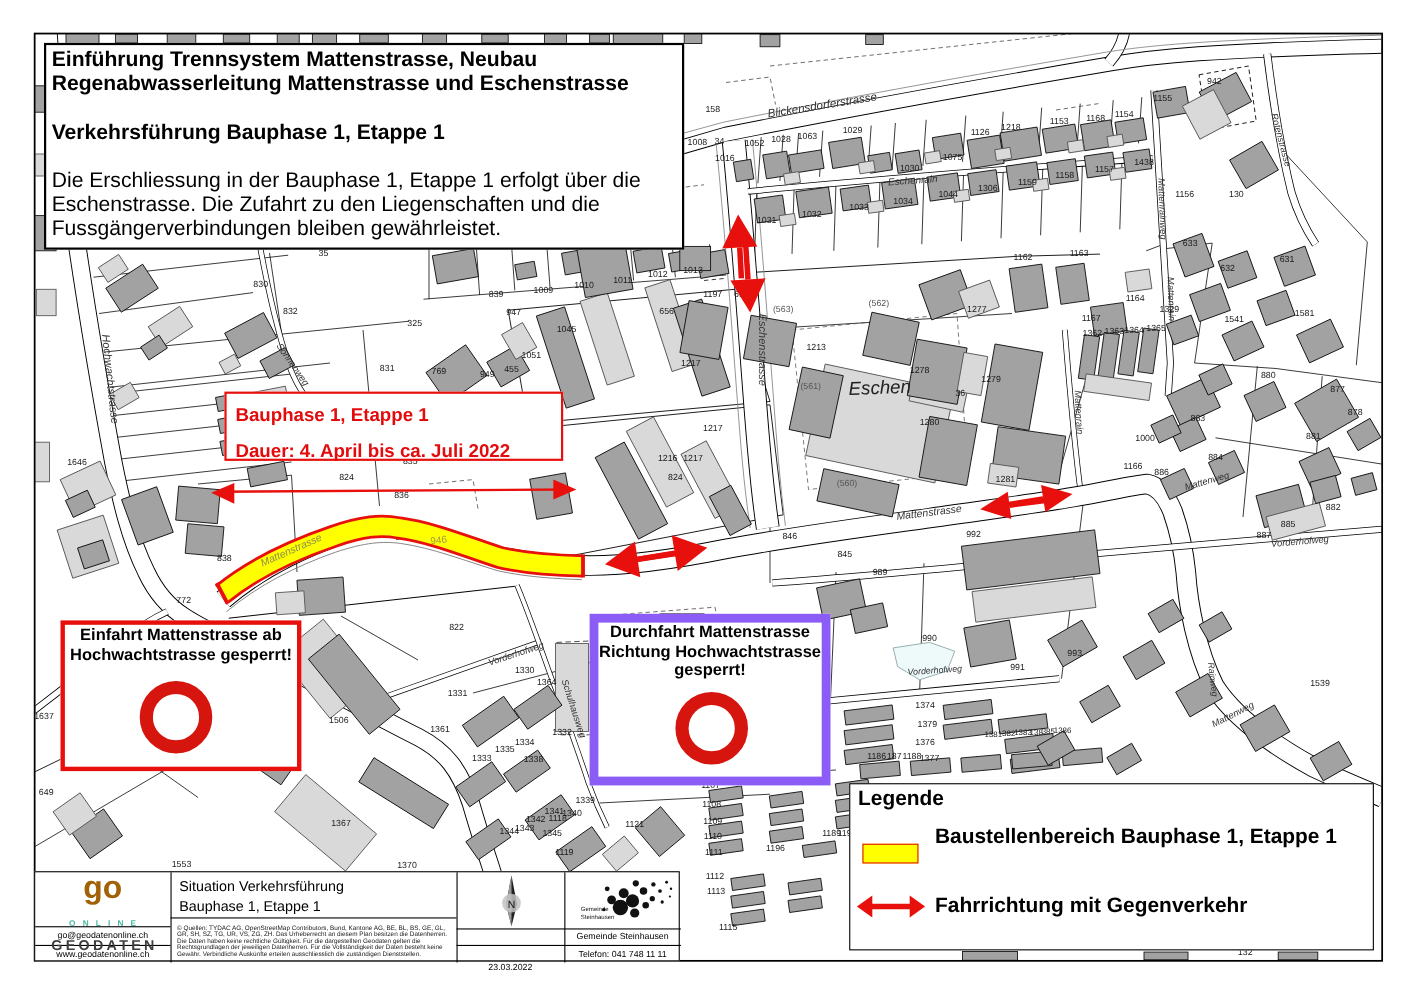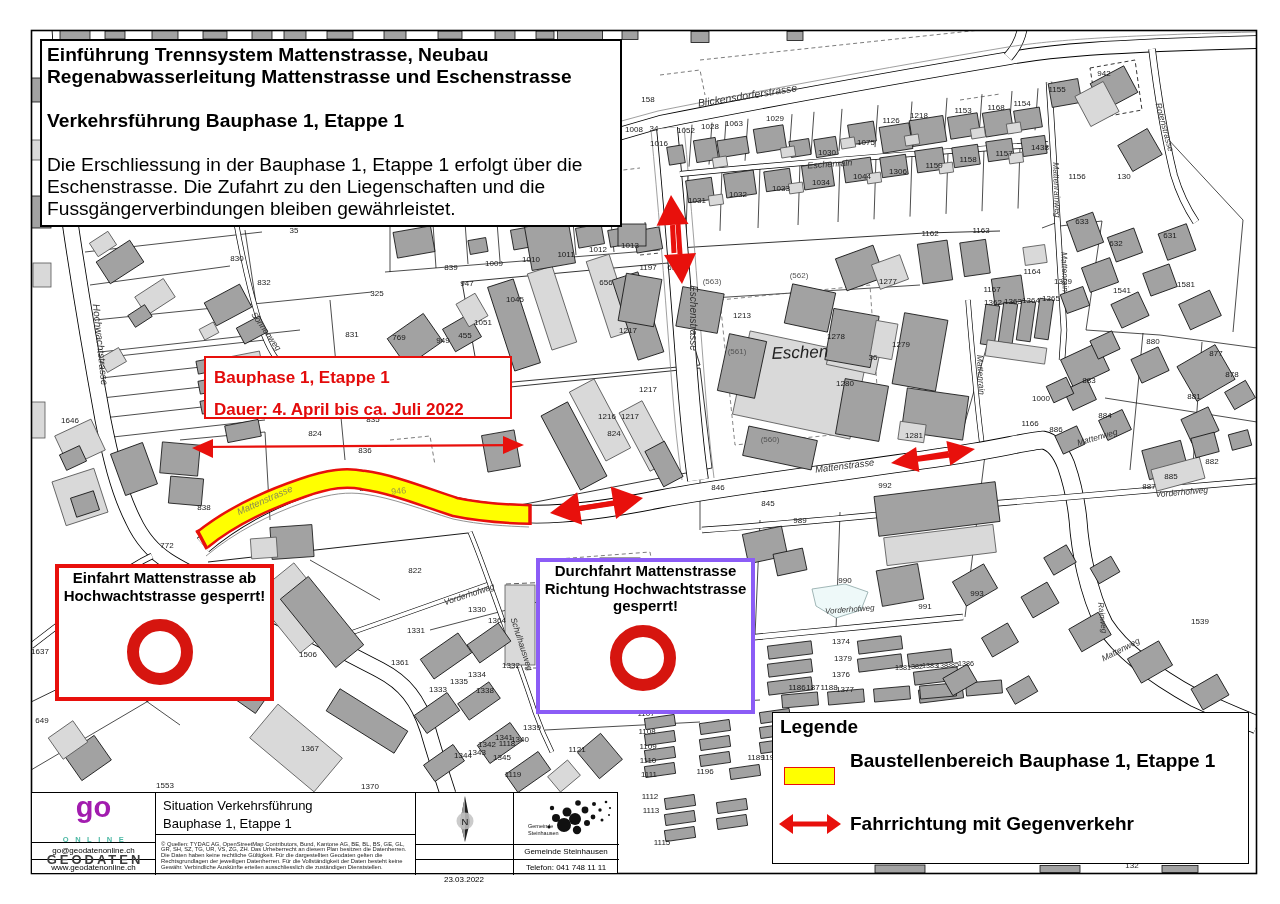--- a/index.html
+++ b/index.html
@@ -666,21 +666,21 @@
 </div>
 
 <div class="abs" style="left:55px;top:564px;width:219px;height:137px;background:#fff;border:4px solid #e8100c;text-align:center;font-size:15px;font-weight:bold;color:#000;line-height:18px;padding-top:1px;">
 Einfahrt Mattenstrasse ab<br>Hochwachtstrasse gesperrt!
 
 <svg width="80" height="80" style="position:absolute;left:61px;top:44px;">
         <circle cx="40" cy="40" r="27" fill="none" stroke="#d6150f" stroke-width="12"></circle>
       </svg>
 </div>
 
-<div class="abs" style="left:536px;top:558px;width:219px;height:156px;background:#fff;border:4px solid #8b5cf6;text-align:center;font-size:15px;font-weight:bold;color:#000;line-height:17.5px;padding-top:0px;">
+<div class="abs" style="left:536px;top:558px;width:219px;height:156px;background:#fff;border:8px solid #8b5cf6;text-align:center;font-size:15px;font-weight:bold;color:#000;line-height:17.5px;padding-top:0px;">
 Durchfahrt Mattenstrasse<br>Richtung Hochwachtstrasse<br>gesperrt!
 
 <svg width="80" height="80" style="position:absolute;left:63px;top:56px;">
         <circle cx="40" cy="40" r="27" fill="none" stroke="#d6150f" stroke-width="12"></circle>
       </svg>
 </div>
 
 <div class="abs" style="left:772px;top:712px;width:477px;height:152px;background:#fff;border:1.5px solid #000;">
 
 <div class="abs" style="left:7px;top:3px;font-size:19px;font-weight:bold;">Legende</div>
@@ -702,21 +702,21 @@
 
 <div class="abs" style="left:123px;top:0;width:1px;height:82px;background:#000;"></div>
 <div class="abs" style="left:383px;top:0;width:1px;height:82px;background:#000;"></div>
 <div class="abs" style="left:481px;top:0;width:1px;height:82px;background:#000;"></div>
 <div class="abs" style="left:0;top:49px;width:123px;height:1px;background:#000;"></div>
 <div class="abs" style="left:0;top:66px;width:123px;height:1px;background:#000;"></div>
 <div class="abs" style="left:123px;top:41px;width:260px;height:1px;background:#000;"></div>
 <div class="abs" style="left:383px;top:51px;width:204px;height:1px;background:#000;"></div>
 <div class="abs" style="left:383px;top:66px;width:204px;height:1px;background:#000;"></div>
 
-<div class="abs" style="left:0;top:0px;width:123px;text-align:center;font-weight:bold;font-size:29px;color:#a21caf;line-height:29px;">go</div>
+<div class="abs" style="left:0;top:0px;width:123px;text-align:center;font-weight:bold;font-size:29px;color:#a16207;line-height:29px;">go</div>
 <div class="abs" style="left:0;top:31px;width:123px;text-align:center;font-size:13px;letter-spacing:3px;color:#3d3d3d;font-weight:bold;text-indent:3px;margin-top:28px;">GEODATEN</div>
 <div class="abs" style="left:0;top:42px;width:123px;text-align:center;font-size:7.5px;letter-spacing:6.5px;color:#4cb8a4;font-weight:bold;text-indent:6px;">ONLINE</div>
 
 <div class="abs" style="left:0;top:53px;width:123px;text-align:center;font-size:8px;">go@geodatenonline.ch</div>
 <div class="abs" style="left:0;top:70px;width:123px;text-align:center;font-size:8px;">www.geodatenonline.ch</div>
 
 <div class="abs" style="left:131px;top:4px;font-size:13px;line-height:18px;">Situation Verkehrsführung<br>Bauphase 1, Etappe 1</div>
 
 <div class="abs" style="left:129px;top:48px;width:380px;font-size:9px;line-height:9.1px;color:#222;white-space:nowrap;transform:scale(0.645);transform-origin:0 0;">© Quellen: TYDAC AG, OpenStreetMap Contributors, Bund, Kantone AG, BE, BL, BS, GE, GL,<br>GR, SH, SZ, TG, UR, VS, ZG, ZH. Das Urheberrecht an diesem Plan besitzen die Datenherren.<br>Die Daten haben keine rechtliche Gültigkeit. Für die dargestellten Geodaten gelten die<br>Rechtsgrundlagen der jeweiligen Datenherren. Für die Vollständigkeit der Daten besteht keine<br>Gewähr. Verbindliche Auskünfte erteilen ausschliesslich die zuständigen Dienststellen.</div>
 

